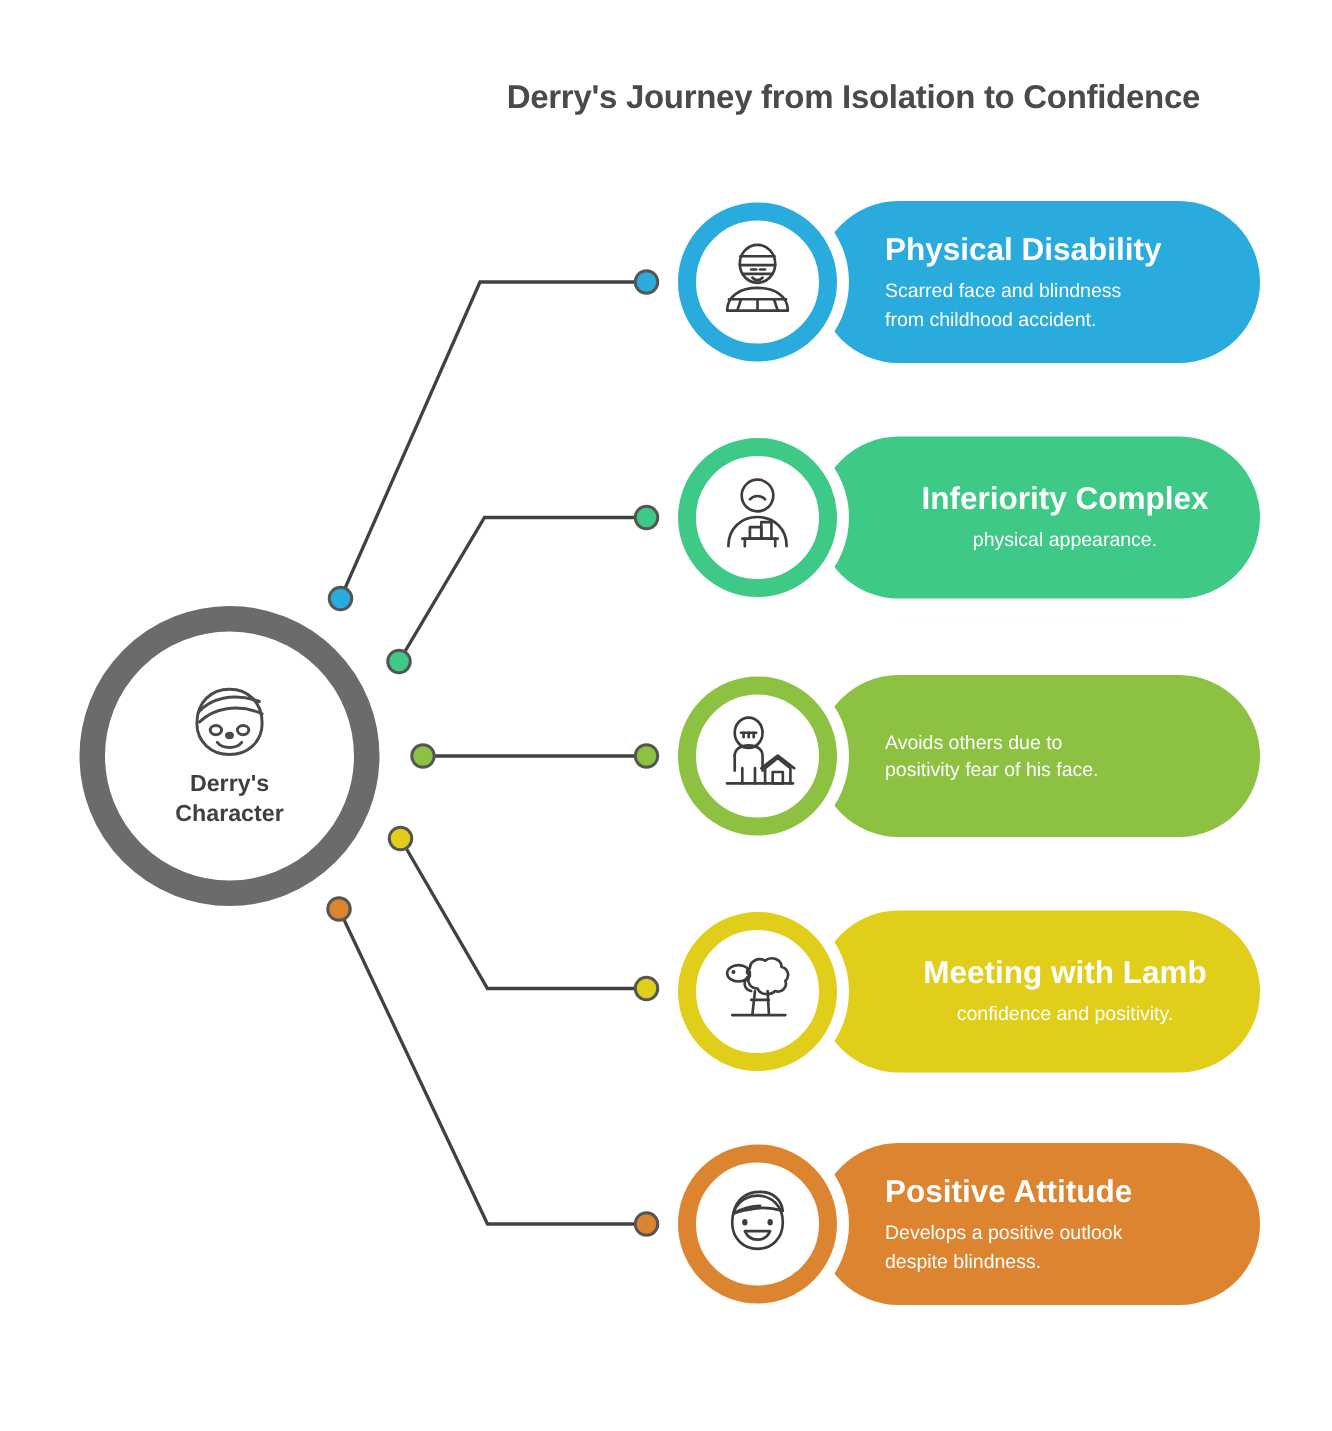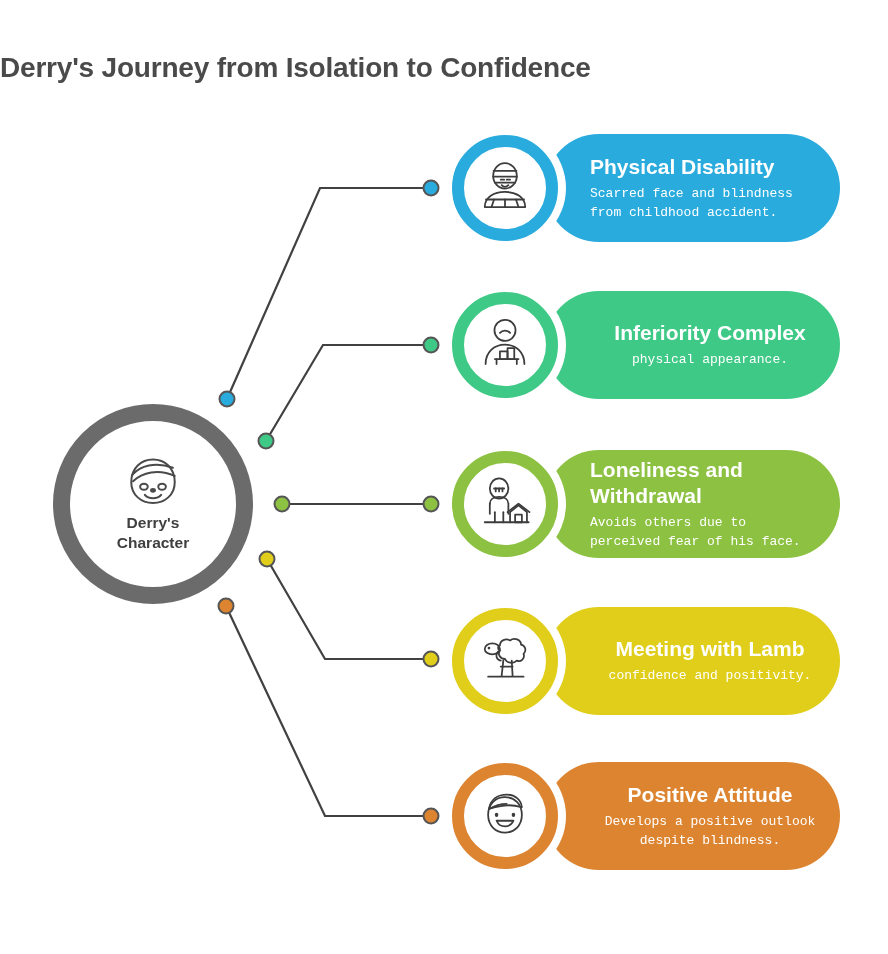--- a/index.html
+++ b/index.html
@@ -16,22 +16,22 @@
     font-family: "Liberation Sans", sans-serif;
     -webkit-font-smoothing: antialiased;
   }
 
   
   #page-title {
     position: absolute;
     left: 0;
     top: 52px;
     width: 800px;
-    text-align: left;
-    font-size: 28px;
+    text-align: right;
+    font-size: 22px;
     font-weight: bold;
     color: #4a4a4a;
     letter-spacing: -0.2px;
   }
 
   
   #connectors {
     position: absolute;
     left: 0;
     top: 0;
@@ -129,21 +129,20 @@
     font-size: 21px;
     font-weight: bold;
     color: #ffffff;
     line-height: 1.24;
     margin-bottom: 5px;
   }
   .card .card-desc {
     font-size: 13px;
     color: #ffffff;
     line-height: 1.42;
-    font-family: Liberation Mono, monospace;
   }
 </style>
 </head>
 <body>
 
 <div id="page-title">Derry's Journey from Isolation to Confidence</div>
 
 <svg id="connectors" viewBox="0 0 888 954" xmlns="http://www.w3.org/2000/svg">
   <g fill="none" stroke="#414141" stroke-width="2.2" stroke-linecap="butt" stroke-linejoin="miter">
     <polyline points="227,399 320,188 431,188"></polyline>
@@ -257,27 +256,23 @@
         <path d="M20 44 V56"></path>
         <path d="M30 44 V56"></path>
         <path d="M38 56 V44 L48 36 L58 44 V56"></path>
         <path d="M35 44 L48 34 L61 44"></path>
         <rect x="44" y="47" width="8" height="9"></rect>
         <path d="M8 56 H60"></path>
       </svg>
     </span>
   </div>
   <div class="text-wrap">
-    <div class="card-title">
-      <div>Loneliness and</div>
-      <div>Withdrawal</div>
-    </div>
     <div class="card-desc">
       <div>Avoids others due to</div>
-      <div>perceived fear of his face.</div>
+      <div>positivity fear of his face.</div>
     </div>
   </div>
 </div>
 
 <div class="card" id="card-4" style="top:600px;text-align:center;">
   <div class="pill" style="background:#E0CE1B;"></div>
   <div class="gap-ring"></div>
   <div class="ring" style="border-color:#E0CE1B;">
     <span>
       <svg viewBox="0 0 64 64" fill="none" stroke="#3c3c3c" stroke-width="2.1" stroke-linecap="round" stroke-linejoin="round" xmlns="http://www.w3.org/2000/svg">
@@ -293,21 +288,21 @@
     </span>
   </div>
   <div class="text-wrap">
     <div class="card-title">Meeting with Lamb</div>
     <div class="card-desc">
       <div>confidence and positivity.</div>
     </div>
   </div>
 </div>
 
-<div class="card" id="card-5" style="top:755px;text-align:center;">
+<div class="card" id="card-5" style="top:755px;">
   <div class="pill" style="background:#DD8430;"></div>
   <div class="gap-ring"></div>
   <div class="ring" style="border-color:#DD8430;">
     <span>
       <svg viewBox="0 0 64 64" fill="none" stroke="#3c3c3c" stroke-width="2.1" stroke-linecap="round" stroke-linejoin="round" xmlns="http://www.w3.org/2000/svg">
         <path d="M12 33 C12 20 21 12 32 12 C43 12 52 20 52 33 C52 46 43 54 32 54 C21 54 12 46 12 33 Z"></path>
         <path d="M13 26 C15 14 24 9 34 9 C44 9 51 15 52 24 C45 22 38 21 31 22 C24 23 18 24 13 26 Z"></path>
         <path d="M13 26 C20 22 27 20 34 20"></path>
         <ellipse cx="22" cy="33" rx="2.1" ry="2.6" fill="#3c3c3c" stroke="none"></ellipse>
         <ellipse cx="42" cy="33" rx="2.1" ry="2.6" fill="#3c3c3c" stroke="none"></ellipse>

